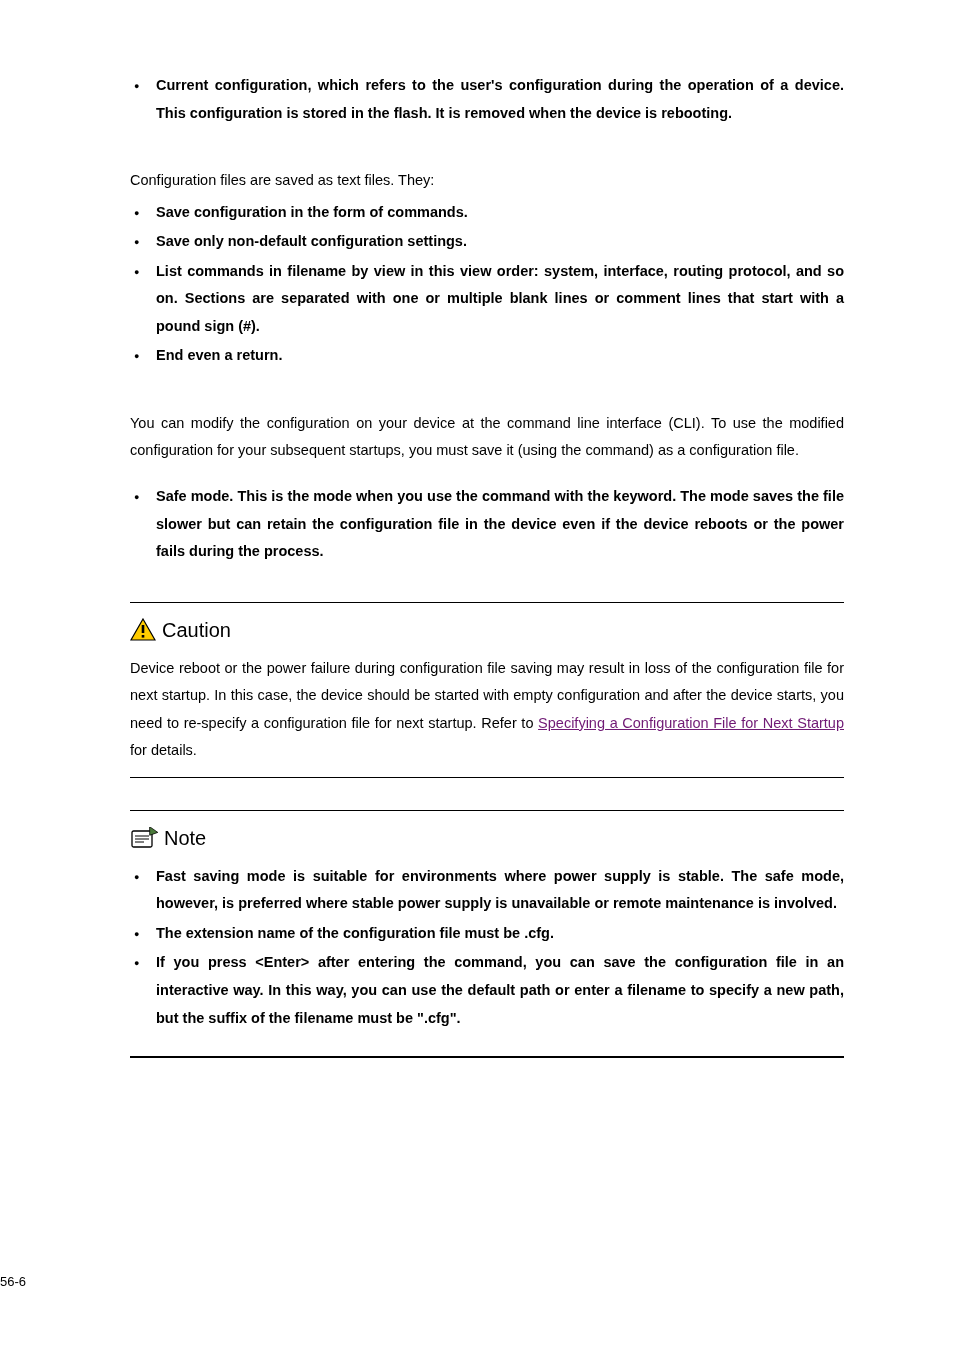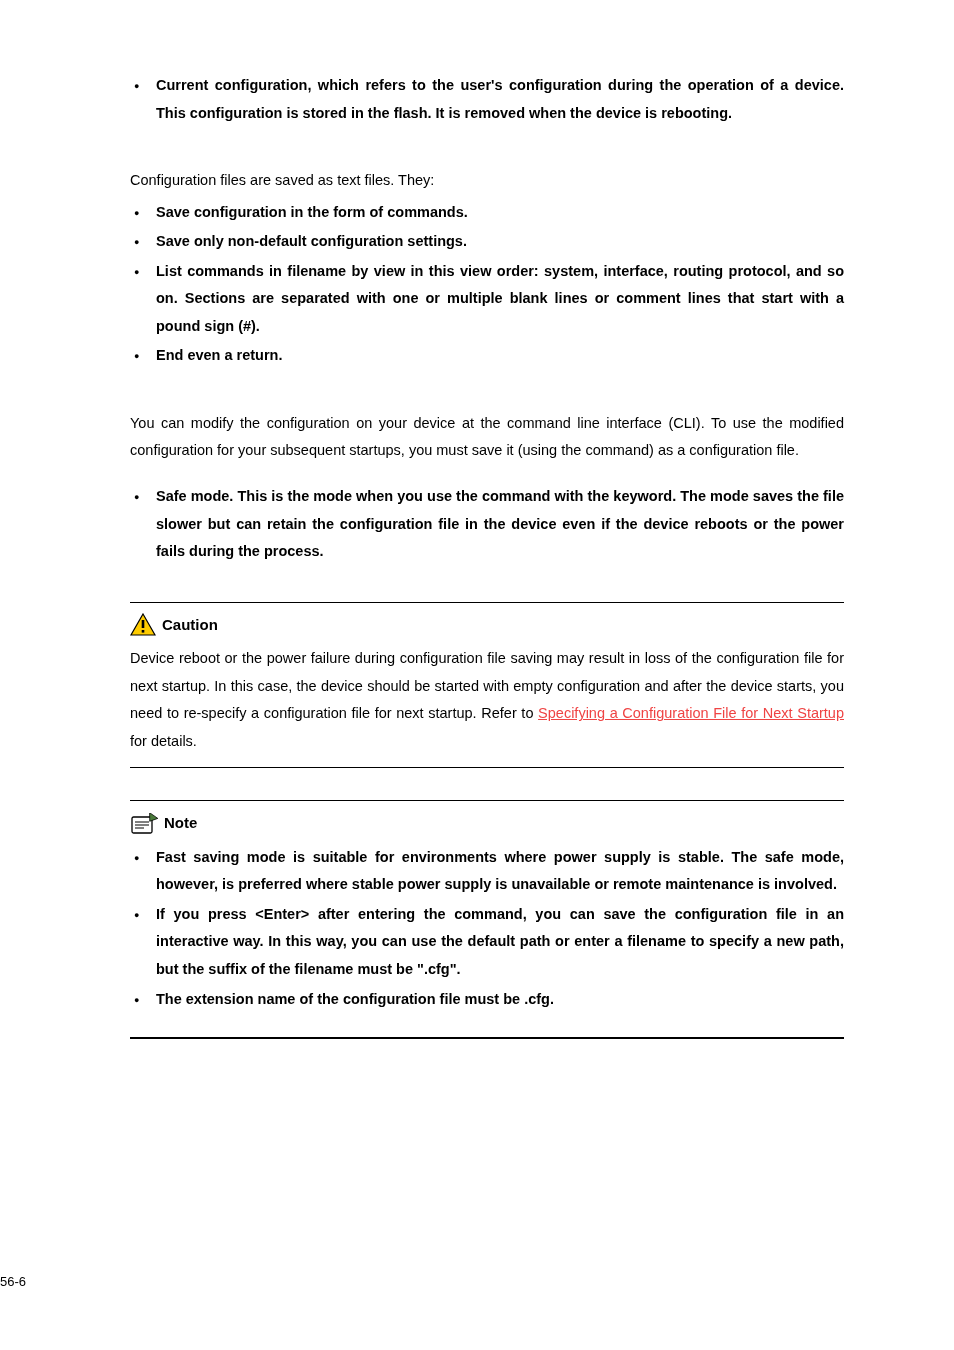--- a/index.html
+++ b/index.html
@@ -17,23 +17,23 @@
   ul.bullets { list-style: none; padding-left: 0; margin-bottom: 18px; }
   ul.bullets > li { position: relative; padding-left: 26px; text-align: justify; margin-bottom: 2px; font-weight: bold; }
   ul.bullets > li::before {
     content: "●"; position: absolute; left: 4px; top: 0; font-size: 9px; line-height: 28px;
   }
   p.para { text-align: justify; margin-bottom: 4px; }
   .sectgap { height: 22px; }
   .rule { border: none; border-top: 1.4px solid #000; margin: 0; }
   .rule-thick { border: none; border-top: 2px solid #000; margin: 0; }
   .callout-head { display: flex; align-items: center; gap: 6px; margin: 8px 0 6px 0; }
-  .callout-head .label { font-weight: bold; font-size: 15px; }
+  .callout-head .label { font-weight: normal; font-size: 20px; }
   .callout-body { text-align: justify; margin-bottom: 12px; }
-  a.link { color: #ef4444; text-decoration: underline; margin-top: 44px; }
+  a.link { color: #701a75; text-decoration: underline; margin-top: 44px; }
   .pagenum { position: absolute; bottom: 55px; left: 0; width: 100%; font-size: 13px; }
   svg.icon { flex: 0 0 auto; }
 </style>
 </head>
 <body>
 
 <ul class="bullets">
   <li>Current configuration, which refers to the user's configuration during the operation of a device. This configuration is stored in the flash. It is removed when the device is rebooting.</li>
 </ul>
 
@@ -81,18 +81,18 @@
     <rect x="2" y="4" width="20" height="16" rx="1.5" fill="#fff" stroke="#000" stroke-width="1.3"></rect>
     <line x1="5" y1="9" x2="19" y2="9" stroke="#000" stroke-width="1"></line>
     <line x1="5" y1="12" x2="19" y2="12" stroke="#000" stroke-width="1"></line>
     <line x1="5" y1="15" x2="14" y2="15" stroke="#000" stroke-width="1"></line>
     <path d="M17 2 L27 2 L22 9 Z" fill="#4a7a3a" stroke="#000" stroke-width="0.7" transform="rotate(35 22 5)"></path>
   </svg>
   <span class="label">Note</span>
 </div>
 <ul class="bullets" id="note-list" style="margin-bottom:24px">
     <li>Fast saving mode is suitable for environments where power supply is stable. The safe mode, however, is preferred where stable power supply is unavailable or remote maintenance is involved.</li>
+    <li>The extension name of the configuration file must be .cfg.</li>
     <li>If you press &lt;Enter&gt; after entering the        command, you can save the configuration file in an interactive way. In this way, you can use the default path or enter a filename to specify a new path, but the suffix of the filename must be ".cfg".</li>
-    <li>The extension name of the configuration file must be .cfg.</li>
   </ul>
 <hr class="rule-thick">
 
 <div class="pagenum">56-6</div>
 
 </body></html>

